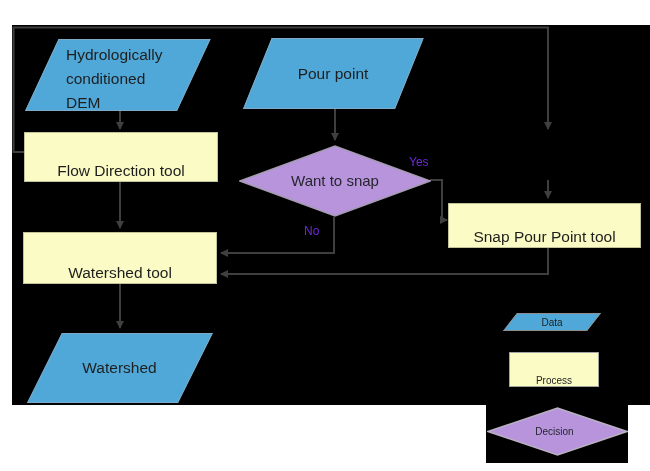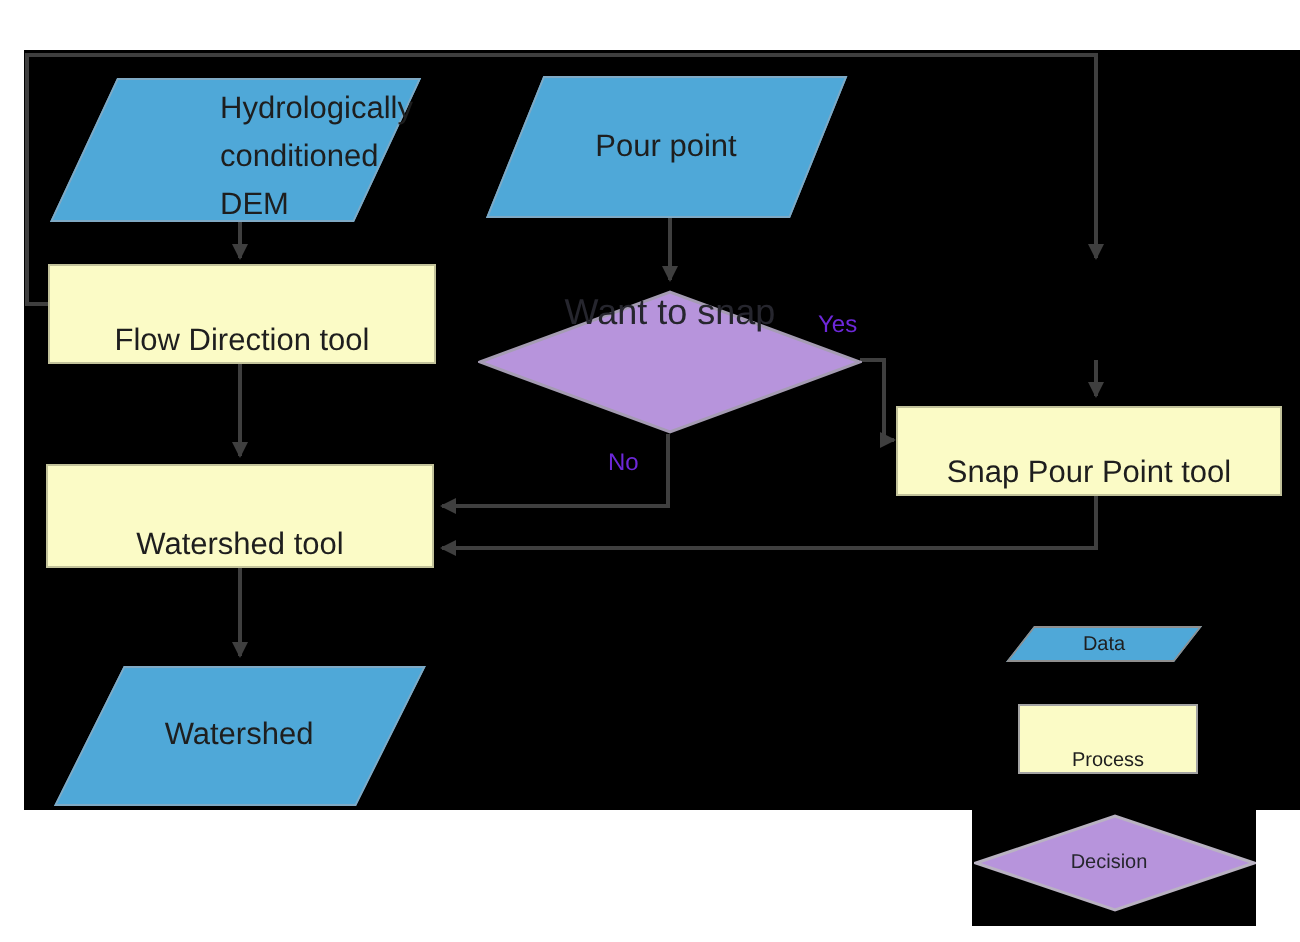--- a/index.html
+++ b/index.html
@@ -14,24 +14,24 @@
   .canvas-patch{left:486px;top:405px;width:142px;height:58px;background:var(--canvas,#000);}
 
   
   .node{position:absolute;}
   .para-bg{position:absolute;inset:0;background:var(--data-fill,#4FA8D8);
            border:1px solid #7fa9c4;transform-origin:0 100%;}
   .rect-node{background:var(--process-fill,#FBFBC6);border:1px solid #c2c29a;
              display:flex;align-items:flex-end;justify-content:center;}
   .node-label{font-size:15.5px;line-height:20px;white-space:nowrap;}
   .center-label{position:absolute;inset:0;display:flex;align-items:center;justify-content:center;text-align:center;}
-  .dem-label{position:absolute;left:41px;top:4px;text-align:left;line-height:24px;font-size:15.5px;margin-left:44px;}
+  .dem-label{position:absolute;left:41px;top:4px;text-align:left;line-height:24px;font-size:15.5px;}
   .diamond-label{position:absolute;inset:0;display:flex;flex-direction:column;
-                 align-items:center;line-height:22px;
-                 font-size:18px;color:#26262e;}
+                 align-items:center;justify-content:center;line-height:22px;
+                 font-size:15px;color:#26262e;}
   .edge-label{position:absolute;font-size:12px;color:#6d28d9;}
   .legend-label{font-size:10px;}
   svg{display:block;}
 </style>
 </head>
 <body>
 
 <div class="stage">
 
   <div class="abs canvas-bg"></div>

